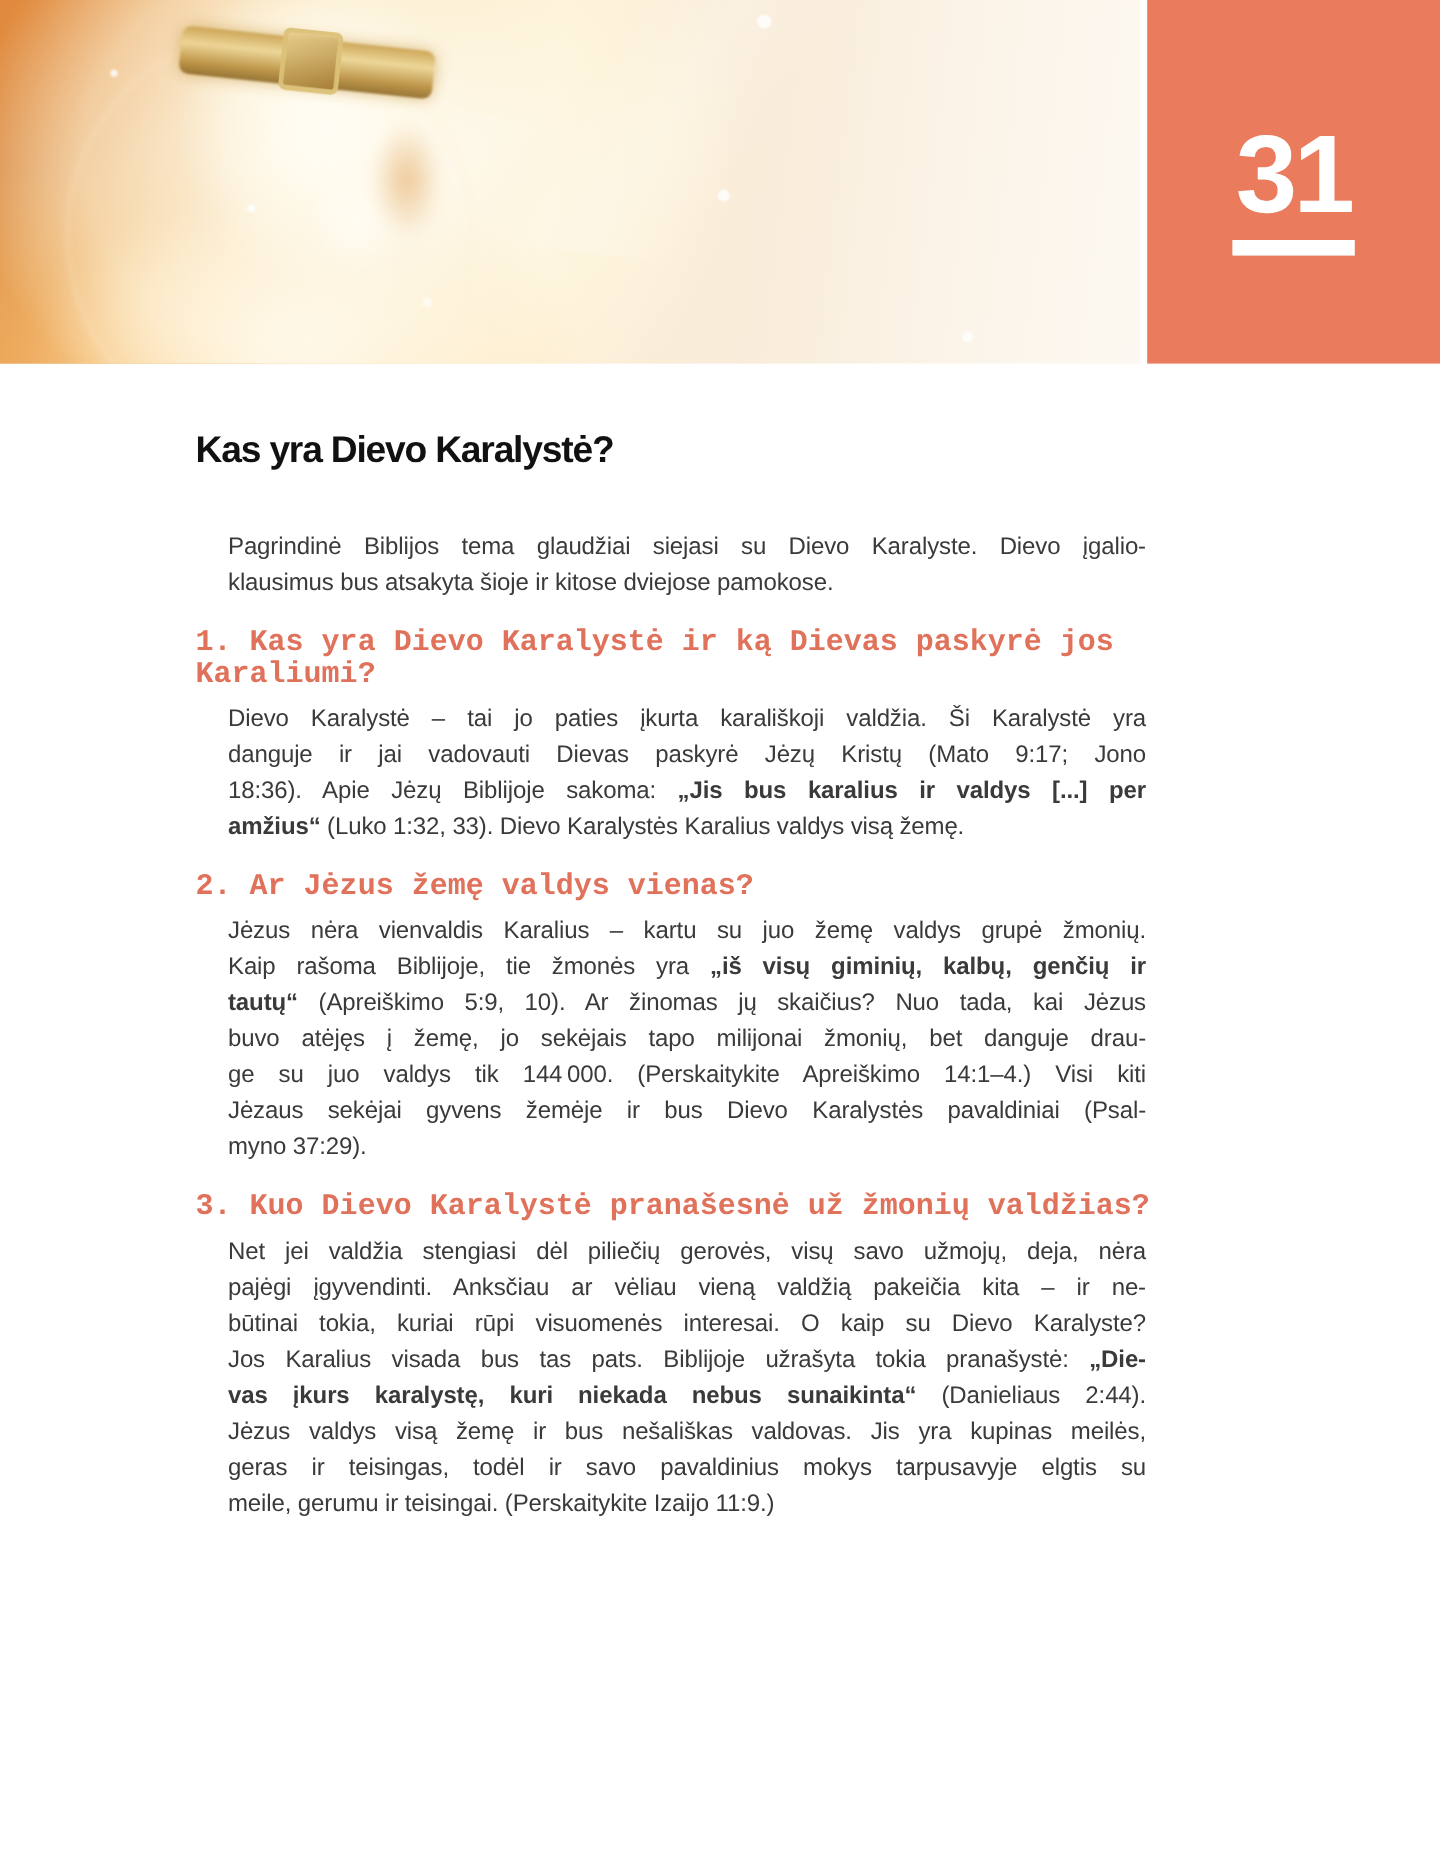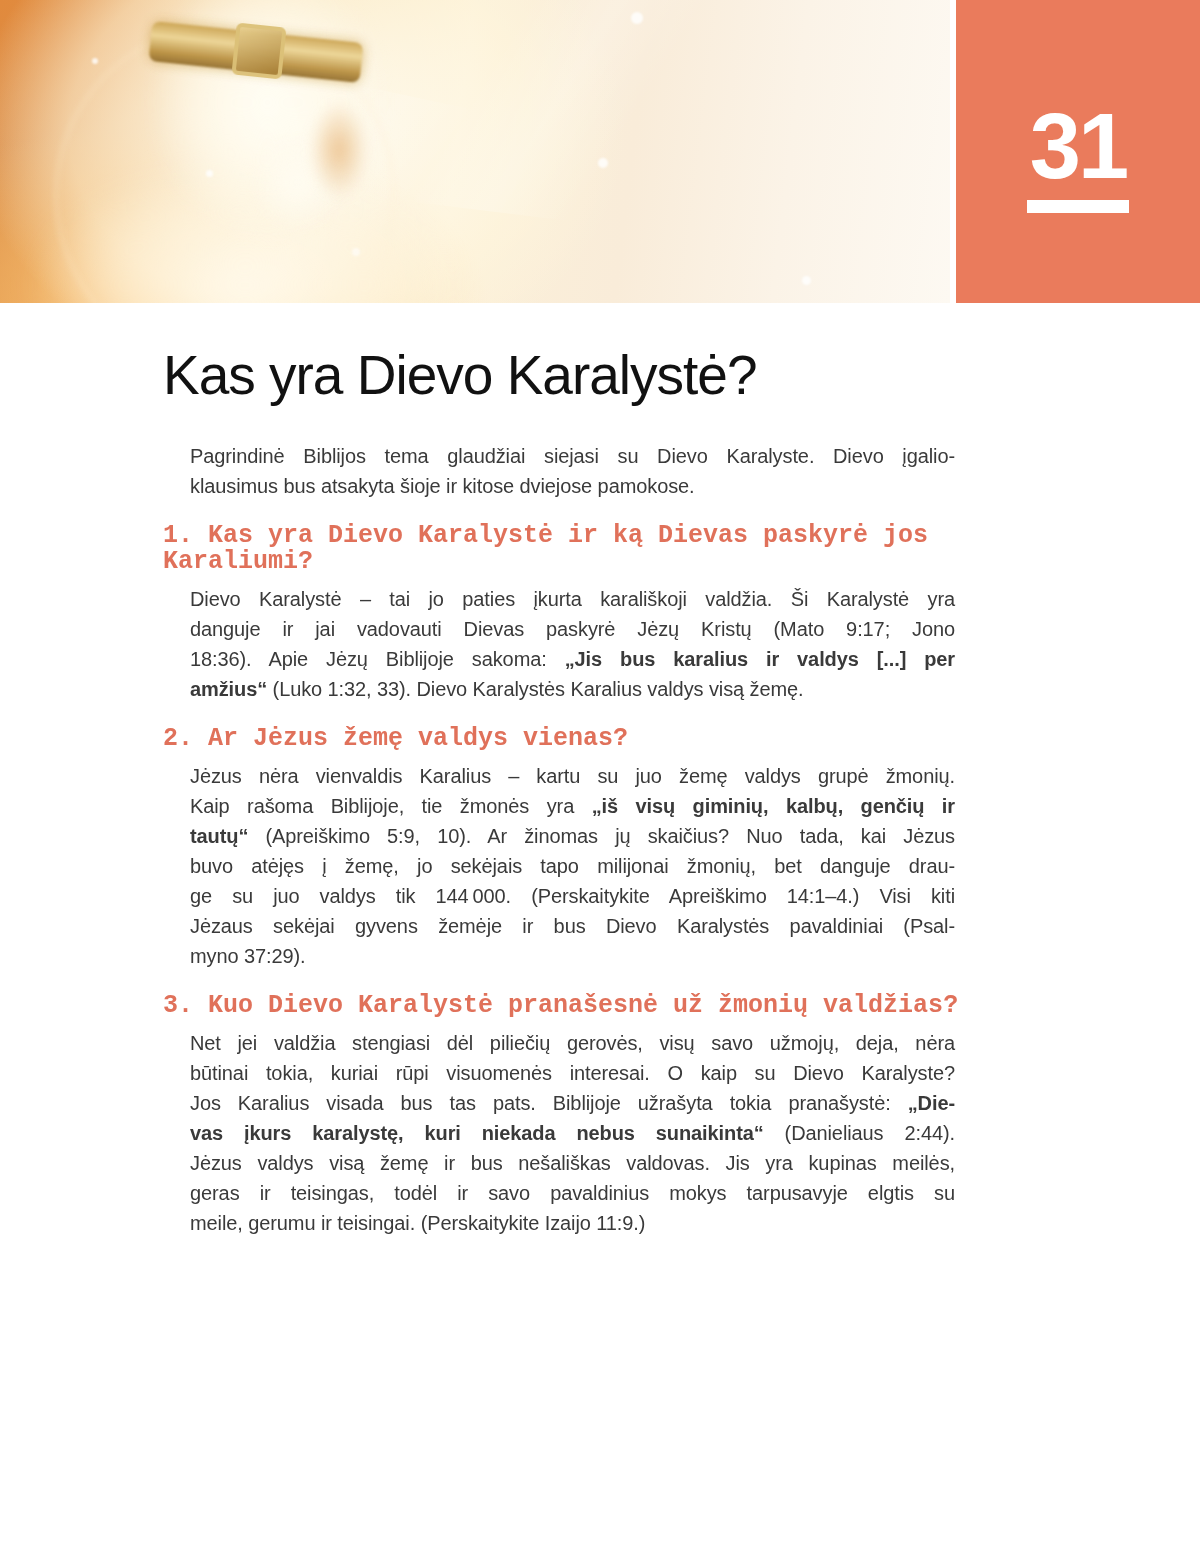--- a/index.html
+++ b/index.html
@@ -51,21 +51,21 @@
   .dot.d6{left:352px;top:248px;width:8px;height:8px;opacity:.7;}
 
   .lesson-badge{position:absolute;left:956px;top:0;width:244px;height:303px;background:var(--accent);}
   .lesson-number{position:absolute;top:100px;left:0;width:100%;text-align:center;
     font-size:92px;font-weight:bold;line-height:1;letter-spacing:-3px;color:var(--lesson-num);}
   .lesson-underline{position:absolute;top:200px;left:71px;width:102px;height:13px;background:var(--lesson-num);}
 
   
   .content{position:relative;}
   .page-title{
-    margin:46px 0 0 163px;font-size:55px;line-height:52px;font-weight:normal;
+    margin:46px 0 0 163px;font-size:31px;line-height:52px;font-weight:bold;
     letter-spacing:-1px;color:var(--title-text);
   }
   .body-text{
     width:765px;margin:0 0 0 190px;
     font-size:20px;line-height:30px;color:var(--body-text);letter-spacing:-0.1px;
   }
   .intro{margin-top:40px;}
   .q-heading{
     margin:22px 0 9px 163px;width:800px;
     font-size:25px;line-height:26px;font-weight:bold;color:var(--heading);font-family:Liberation Mono, monospace;
@@ -131,20 +131,21 @@
           <div class="tline"><span>ge su juo valdys tik 144 000. (Perskaitykite Apreiškimo 14:1–4.) Visi kiti</span></div>
           <div class="tline"><span>Jėzaus sekėjai gyvens žemėje ir bus Dievo Karalystės pavaldiniai (Psal-</span></div>
           <div class="tline last"><span>myno 37:29).</span></div>
         </div>
     </section>
 
     <section>
       <h2 class="q-heading">3. Kuo Dievo Karalystė pranašesnė už žmonių valdžias?</h2>
       <div class="body-text">
           <div class="tline"><span>Net jei valdžia stengiasi dėl piliečių gerovės, visų savo užmojų, deja, nėra</span></div>
+          <div class="tline"><span>pajėgi įgyvendinti. Anksčiau ar vėliau vieną valdžią pakeičia kita – ir ne-</span></div>
           <div class="tline"><span>būtinai tokia, kuriai rūpi visuomenės interesai. O kaip su Dievo Karalyste?</span></div>
           <div class="tline"><span>Jos Karalius visada bus tas pats. Biblijoje užrašyta tokia pranašystė: </span><b>„Die-</b></div>
           <div class="tline"><b>vas įkurs karalystę, kuri niekada nebus sunaikinta“</b><span> (Danieliaus 2:44).</span></div>
           <div class="tline"><span>Jėzus valdys visą žemę ir bus nešališkas valdovas. Jis yra kupinas meilės,</span></div>
           <div class="tline"><span>geras ir teisingas, todėl ir savo pavaldinius mokys tarpusavyje elgtis su</span></div>
           <div class="tline last"><span>meile, gerumu ir teisingai. (Perskaitykite Izaijo 11:9.)</span></div>
         </div>
     </section>
   </main>
 

